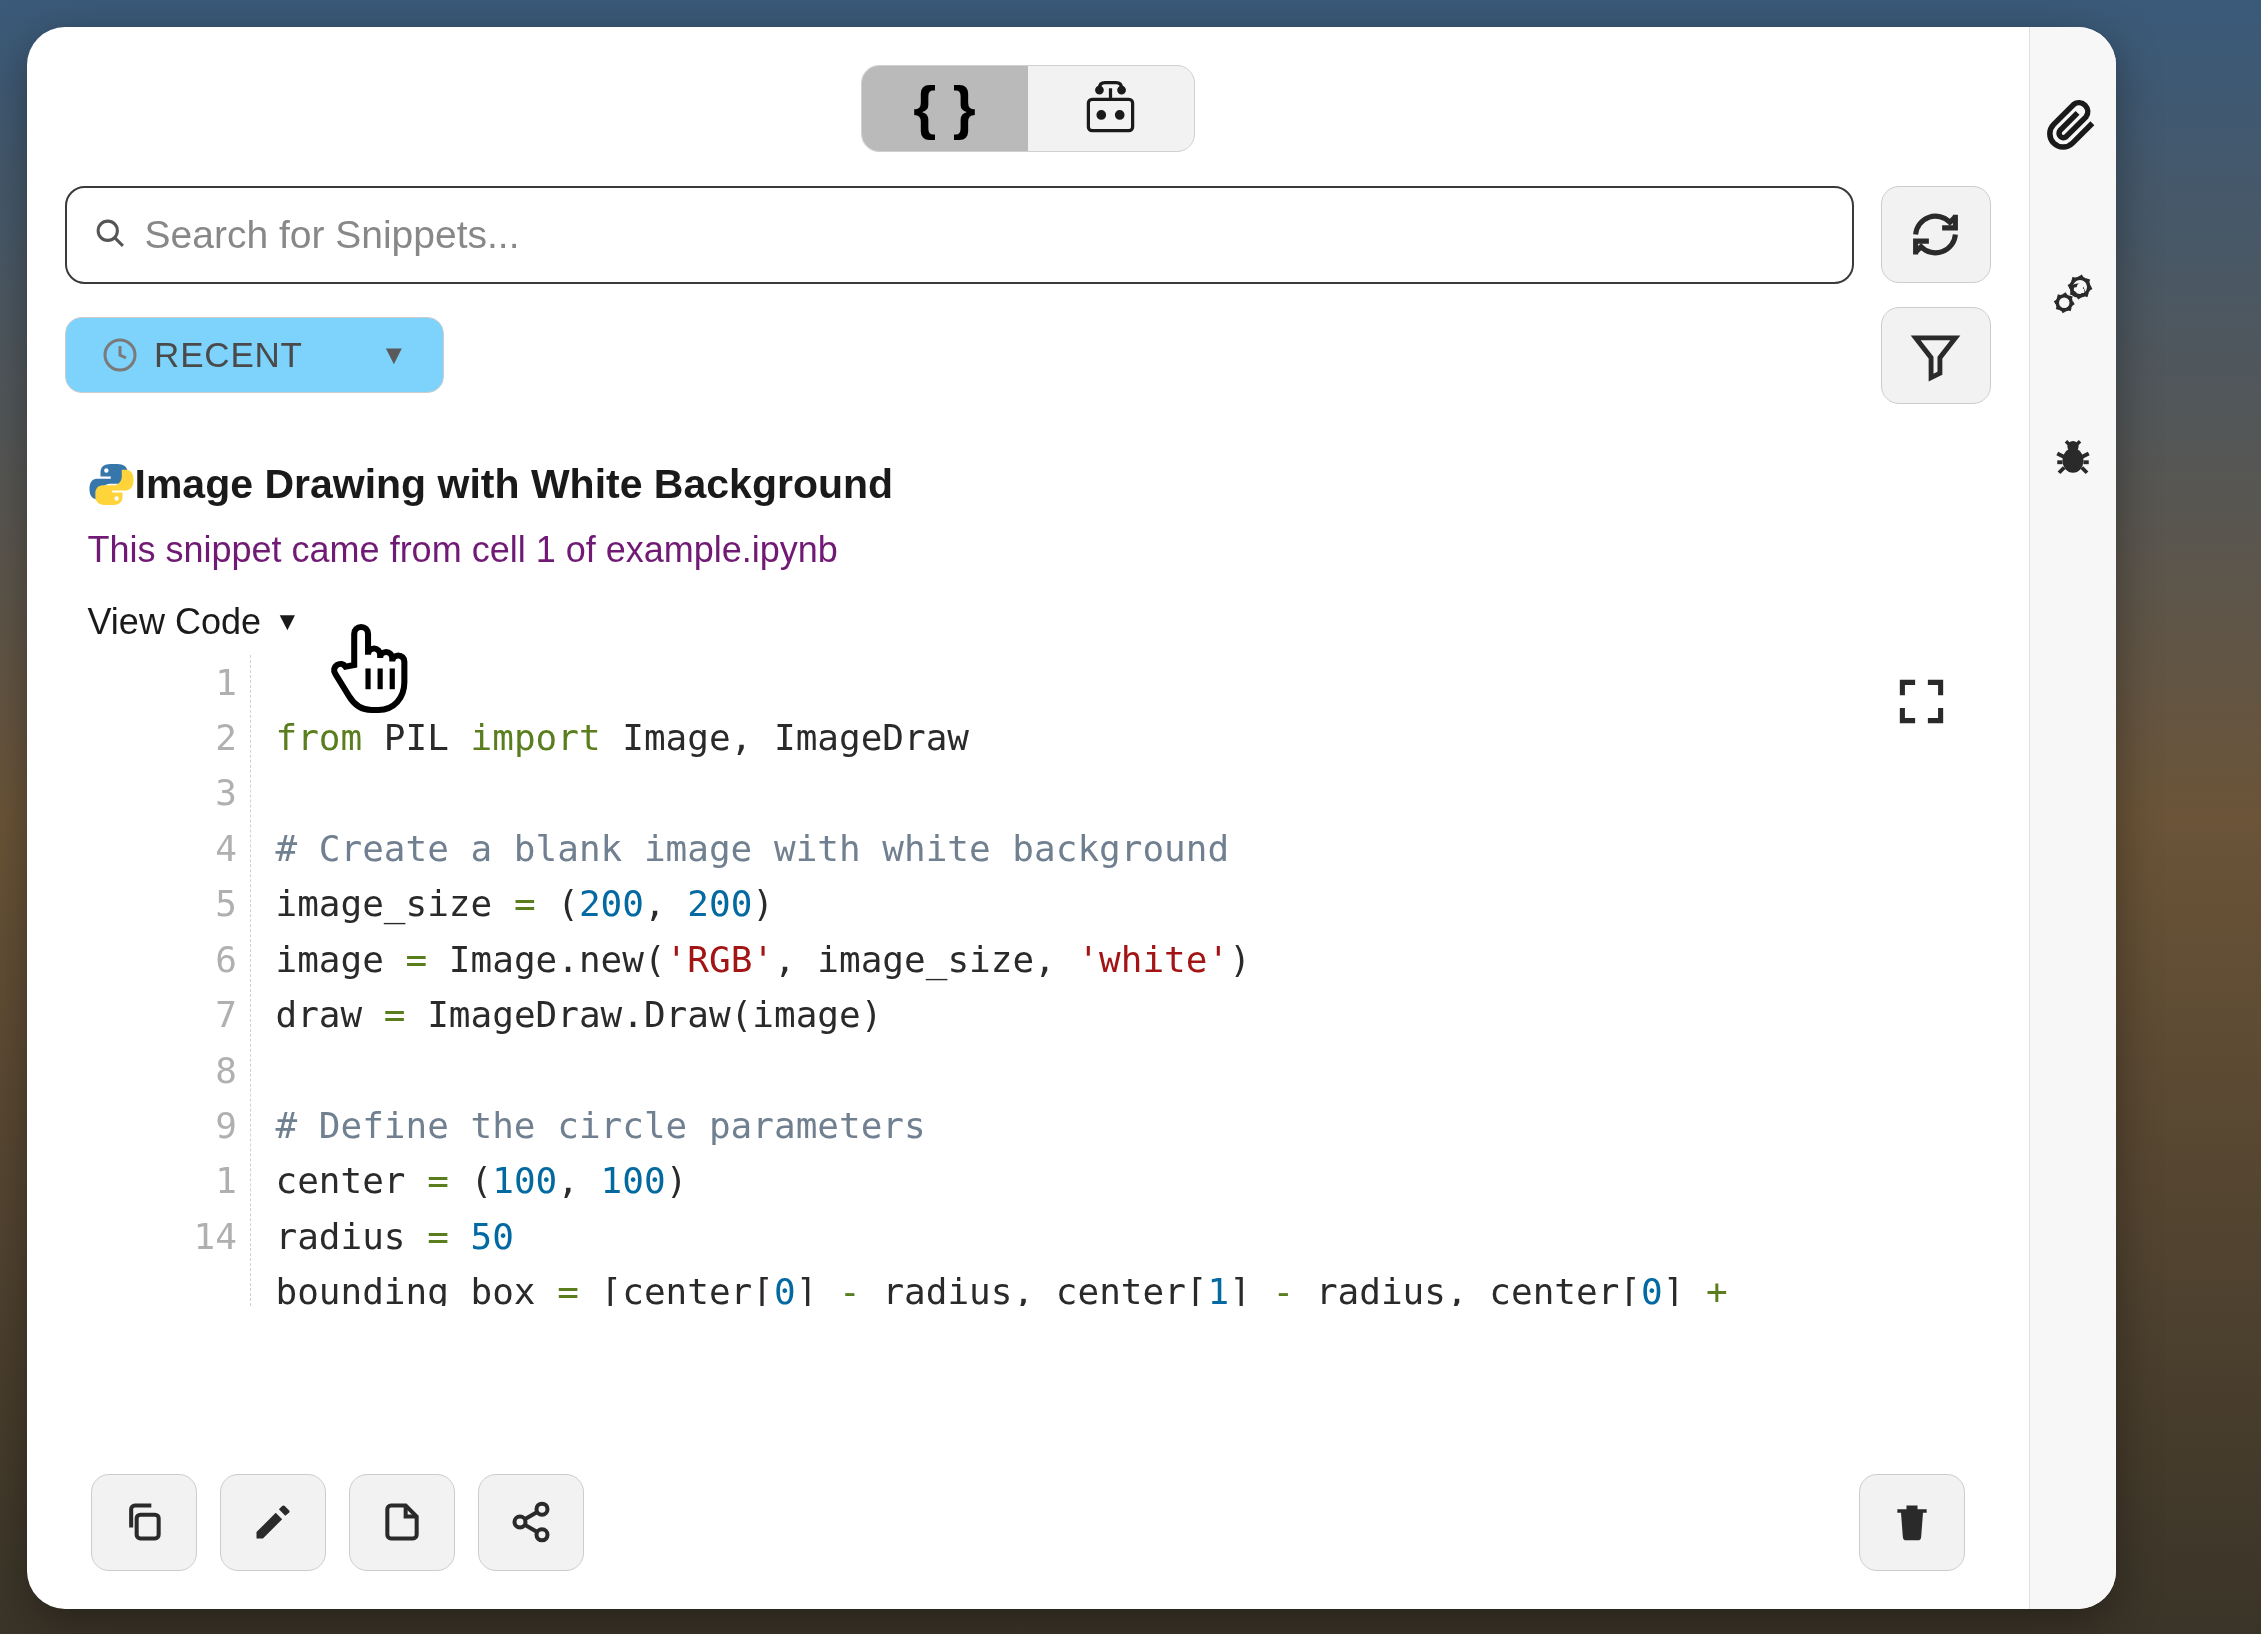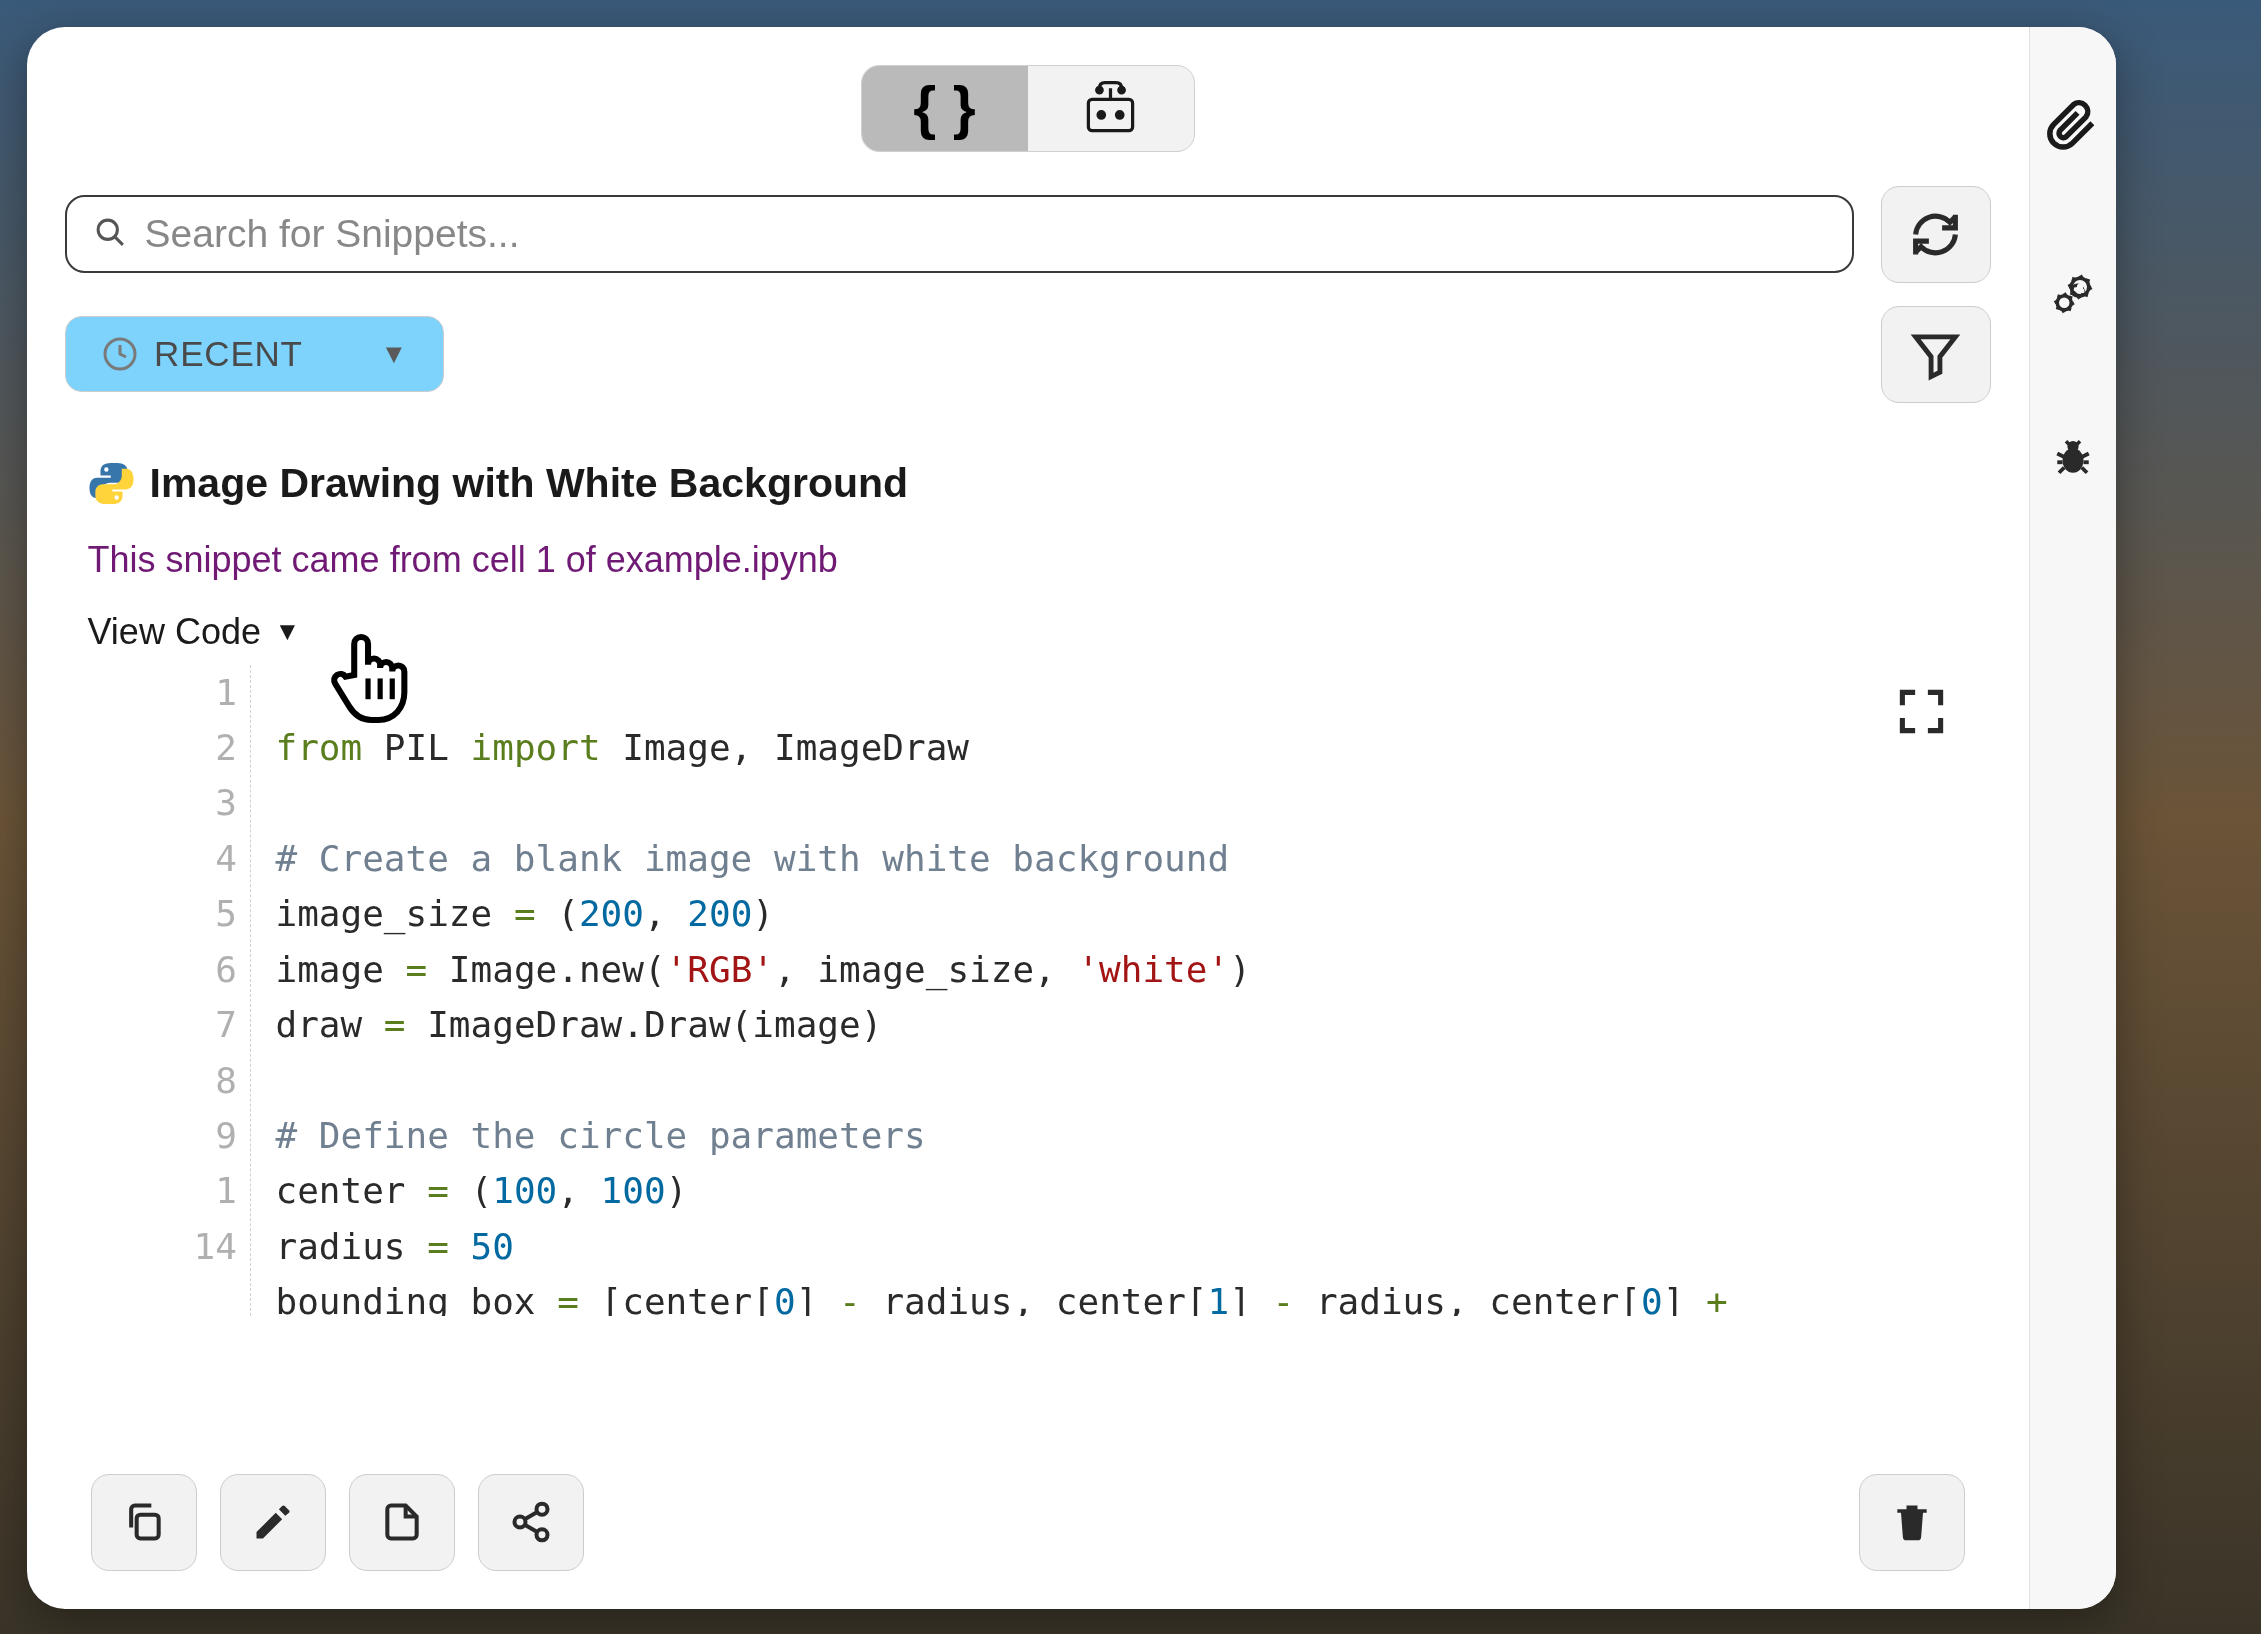--- a/index.html
+++ b/index.html
@@ -62,21 +62,21 @@
     .search-row {
       display: flex;
       gap: 26.5px;
       margin-bottom: 23px;
       align-items: center;
     }
     .search-box {
       flex: 1;
       border: 2.3px solid #3a3a3a;
       border-radius: 19.7px;
-      height: 78px;
+      height: 98px;
       display: flex;
       align-items: center;
       padding: 0 27px;
     }
     .search-icon-wrap {
       margin-right: 18px;
     }
     .search-input {
       flex: 1;
       border: none;
@@ -129,22 +129,21 @@
       font-size: 27px;
       color: #5a5a5a;
       margin-left: 61px;
     }
     .snippet-card {
       padding: 0 23px;
     }
     .snippet-header {
       display: flex;
       align-items: center;
-      gap: 15px;
-      margin-bottom: 32px;
+      margin-bottom: 21px;
     }
     .python-icon {
       width: 47px;
       height: 47px;
     }
     .snippet-title {
       font-size: 41px;
       font-weight: 700;
       color: #1a1a1a;
     }

